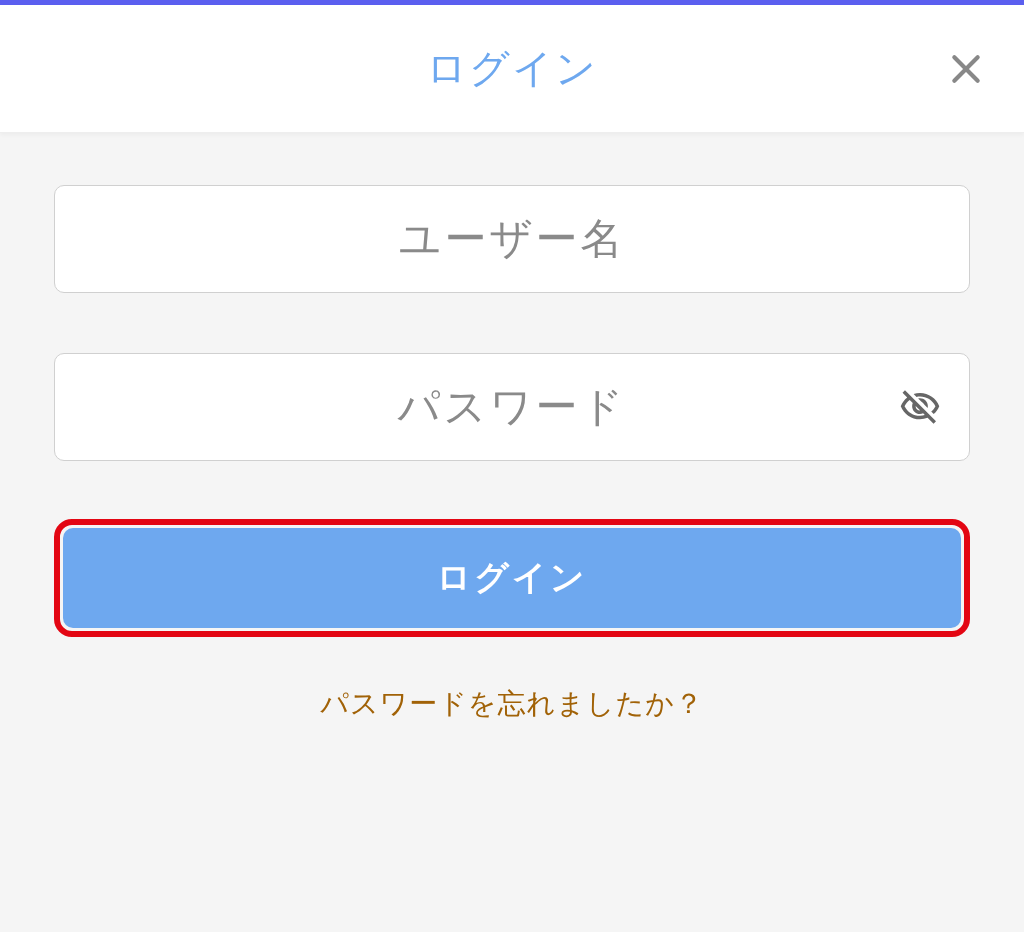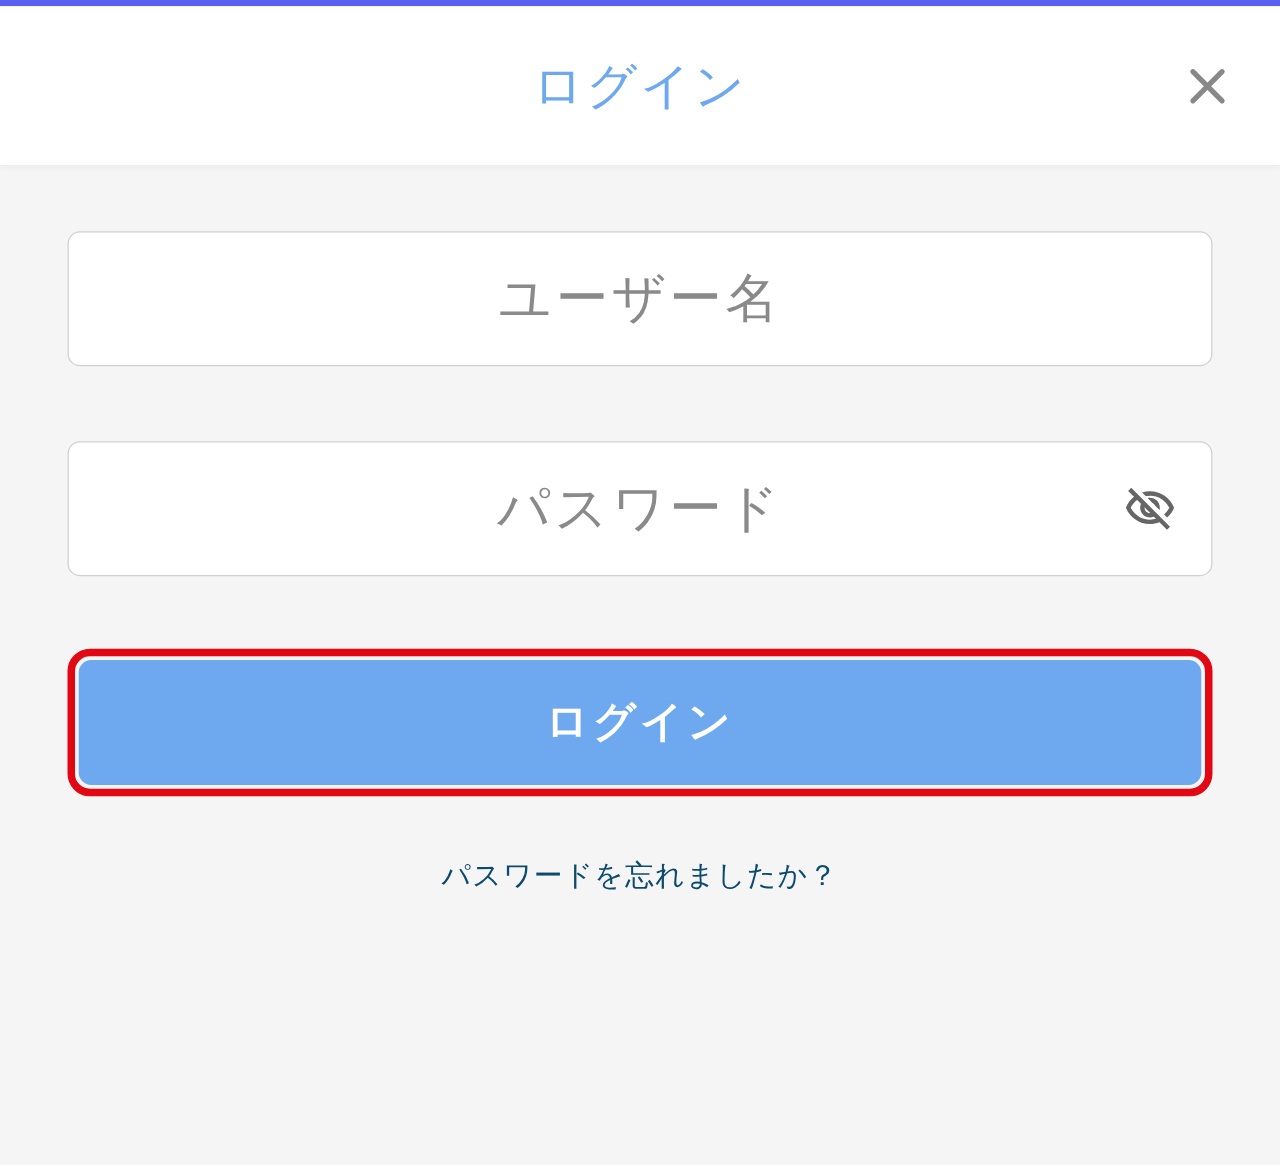--- a/index.html
+++ b/index.html
@@ -113,22 +113,22 @@
       border-radius: 10px;
       color: #ffffff;
       font-size: 34px;
       font-weight: 600;
       letter-spacing: 3px;
       cursor: pointer;
     }
     .forgot-link {
       display: block;
       text-align: center;
-      color: #0c4a6e;
-      font-size: 23px;
+      color: #a16207;
+      font-size: 28px;
       font-weight: 500;
       text-decoration: none;
       cursor: pointer;
       letter-spacing: 1px;
     }
   </style>
 </head>
 <body>
 
 <div class="top-bar"></div>

